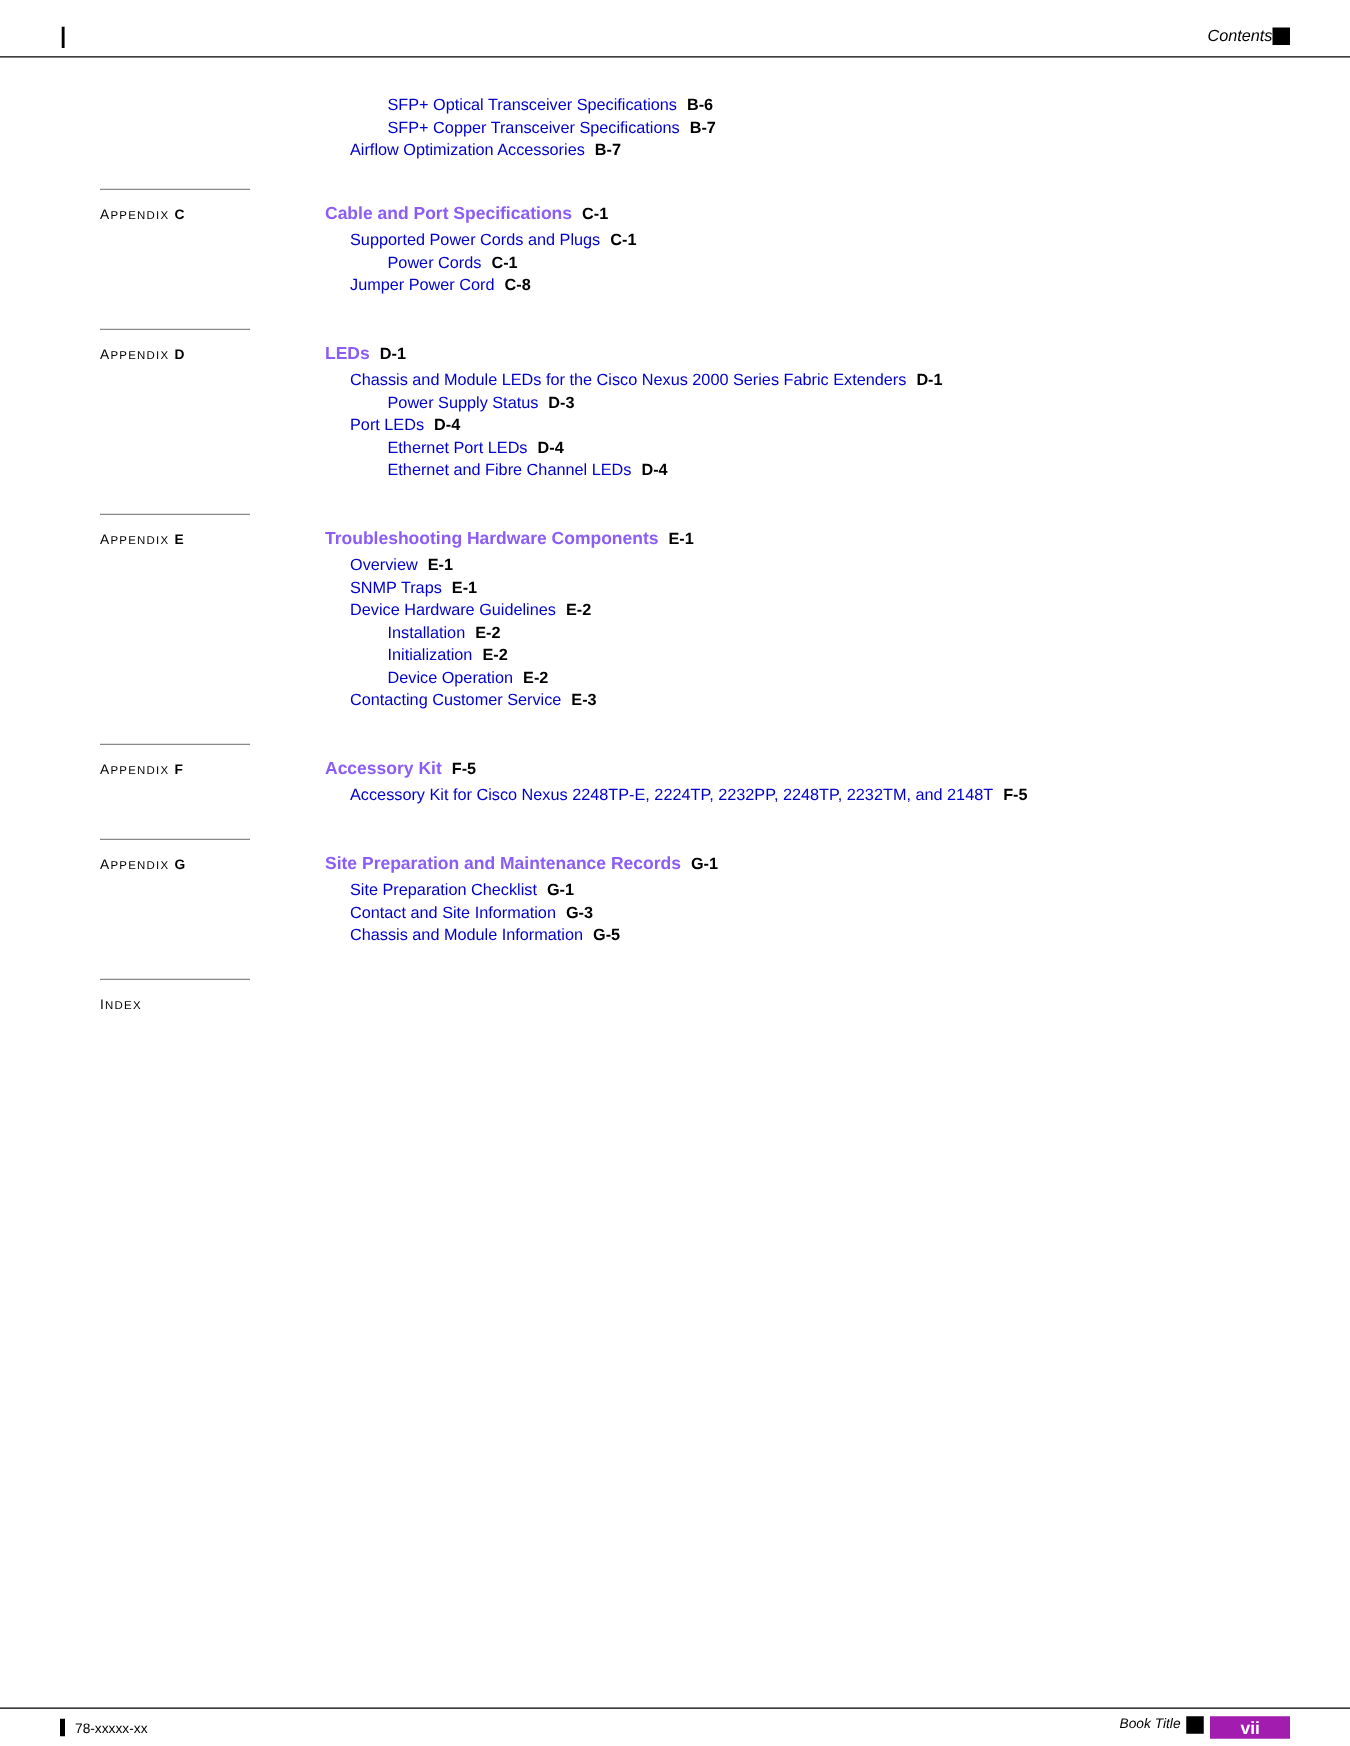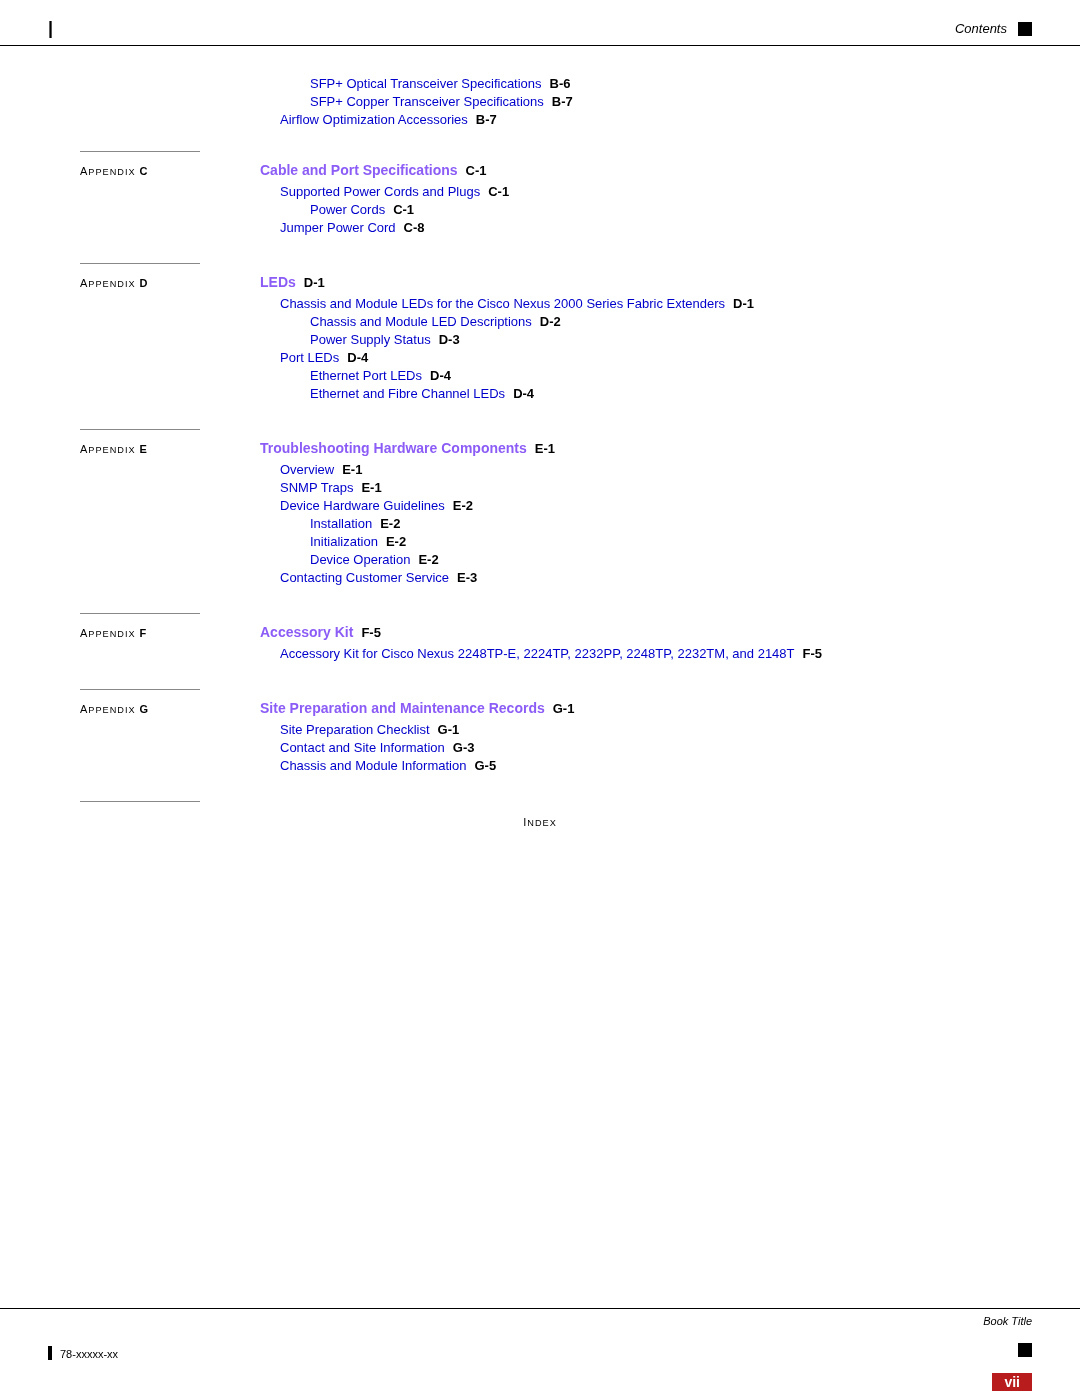--- a/index.html
+++ b/index.html
@@ -17,21 +17,21 @@
       display: flex;
       justify-content: space-between;
       align-items: center;
       padding: 18px 48px 0 48px;
       border-bottom: 1px solid #000;
       padding-bottom: 6px;
     }
     .header-right {
       display: flex;
       align-items: center;
-      gap: 11px;
+      gap: 0;
     }
     .header-right span {
       font-size: 13px;
       font-style: italic;
       color: #000;
     }
     .header-square {
       width: 14px;
       height: 14px;
       background: #000;
@@ -113,21 +113,20 @@
       border: none;
       border-top: 1px solid #888;
       margin-bottom: 10px;
       width: 120px;
       margin-left: 0;
     }
 
     
     .index-section {
       margin-top: 20px;
-      text-align: center;
     }
     .index-label {
       font-size: 11px;
       font-variant: small-caps;
       letter-spacing: 1px;
       color: #000;
       font-weight: normal;
     }
 
     
@@ -154,41 +153,40 @@
       height: 14px;
       background: #000;
       display: inline-block;
     }
     .footer-doc-num {
       font-size: 11px;
       color: #000;
     }
     .footer-right {
       display: flex;
-      align-items: flex-end;
-      gap: 16px;
-      flex-direction: column;
+      align-items: flex-start;
+      gap: 5px;
     }
     .footer-title {
       font-size: 11px;
       font-style: italic;
       color: #000;
     }
     .footer-square-right {
       width: 14px;
       height: 14px;
       background: #000;
       display: inline-block;
     }
     .footer-page {
       font-size: 14px;
       font-weight: bold;
       color: #fff;
-      background: #b91c1c;
-      padding: 1px 12px;
+      background: #a21caf;
+      padding: 1px 24px;
     }
   </style>
 </head>
 <body>
 
 <div class="header">
   <span style="font-size:18px;font-weight:bold;">|</span>
   <div class="header-right">
     <span style="font-style:italic;">Contents</span>
     <span class="header-square"></span>
@@ -238,24 +236,20 @@
     <div class="appendix-row">
       <span class="appendix-label">A<small>PPENDIX</small> <strong>D</strong></span>
       <a class="toc-title-link">LEDs</a>
       <span class="toc-page">D-1</span>
     </div>
     <div class="toc-sub1">
       <a class="toc-link">Chassis and Module LEDs for the Cisco Nexus 2000 Series Fabric Extenders</a>
       <span class="toc-page-sub">D-1</span>
     </div>
     <div class="toc-sub2">
-      <a class="toc-link">Chassis and Module LED Descriptions</a>
-      <span class="toc-page-sub">D-2</span>
-    </div>
-    <div class="toc-sub2">
       <a class="toc-link">Power Supply Status</a>
       <span class="toc-page-sub">D-3</span>
     </div>
     <div class="toc-sub1">
       <a class="toc-link">Port LEDs</a>
       <span class="toc-page-sub">D-4</span>
     </div>
     <div class="toc-sub2">
       <a class="toc-link">Ethernet Port LEDs</a>
       <span class="toc-page-sub">D-4</span>

